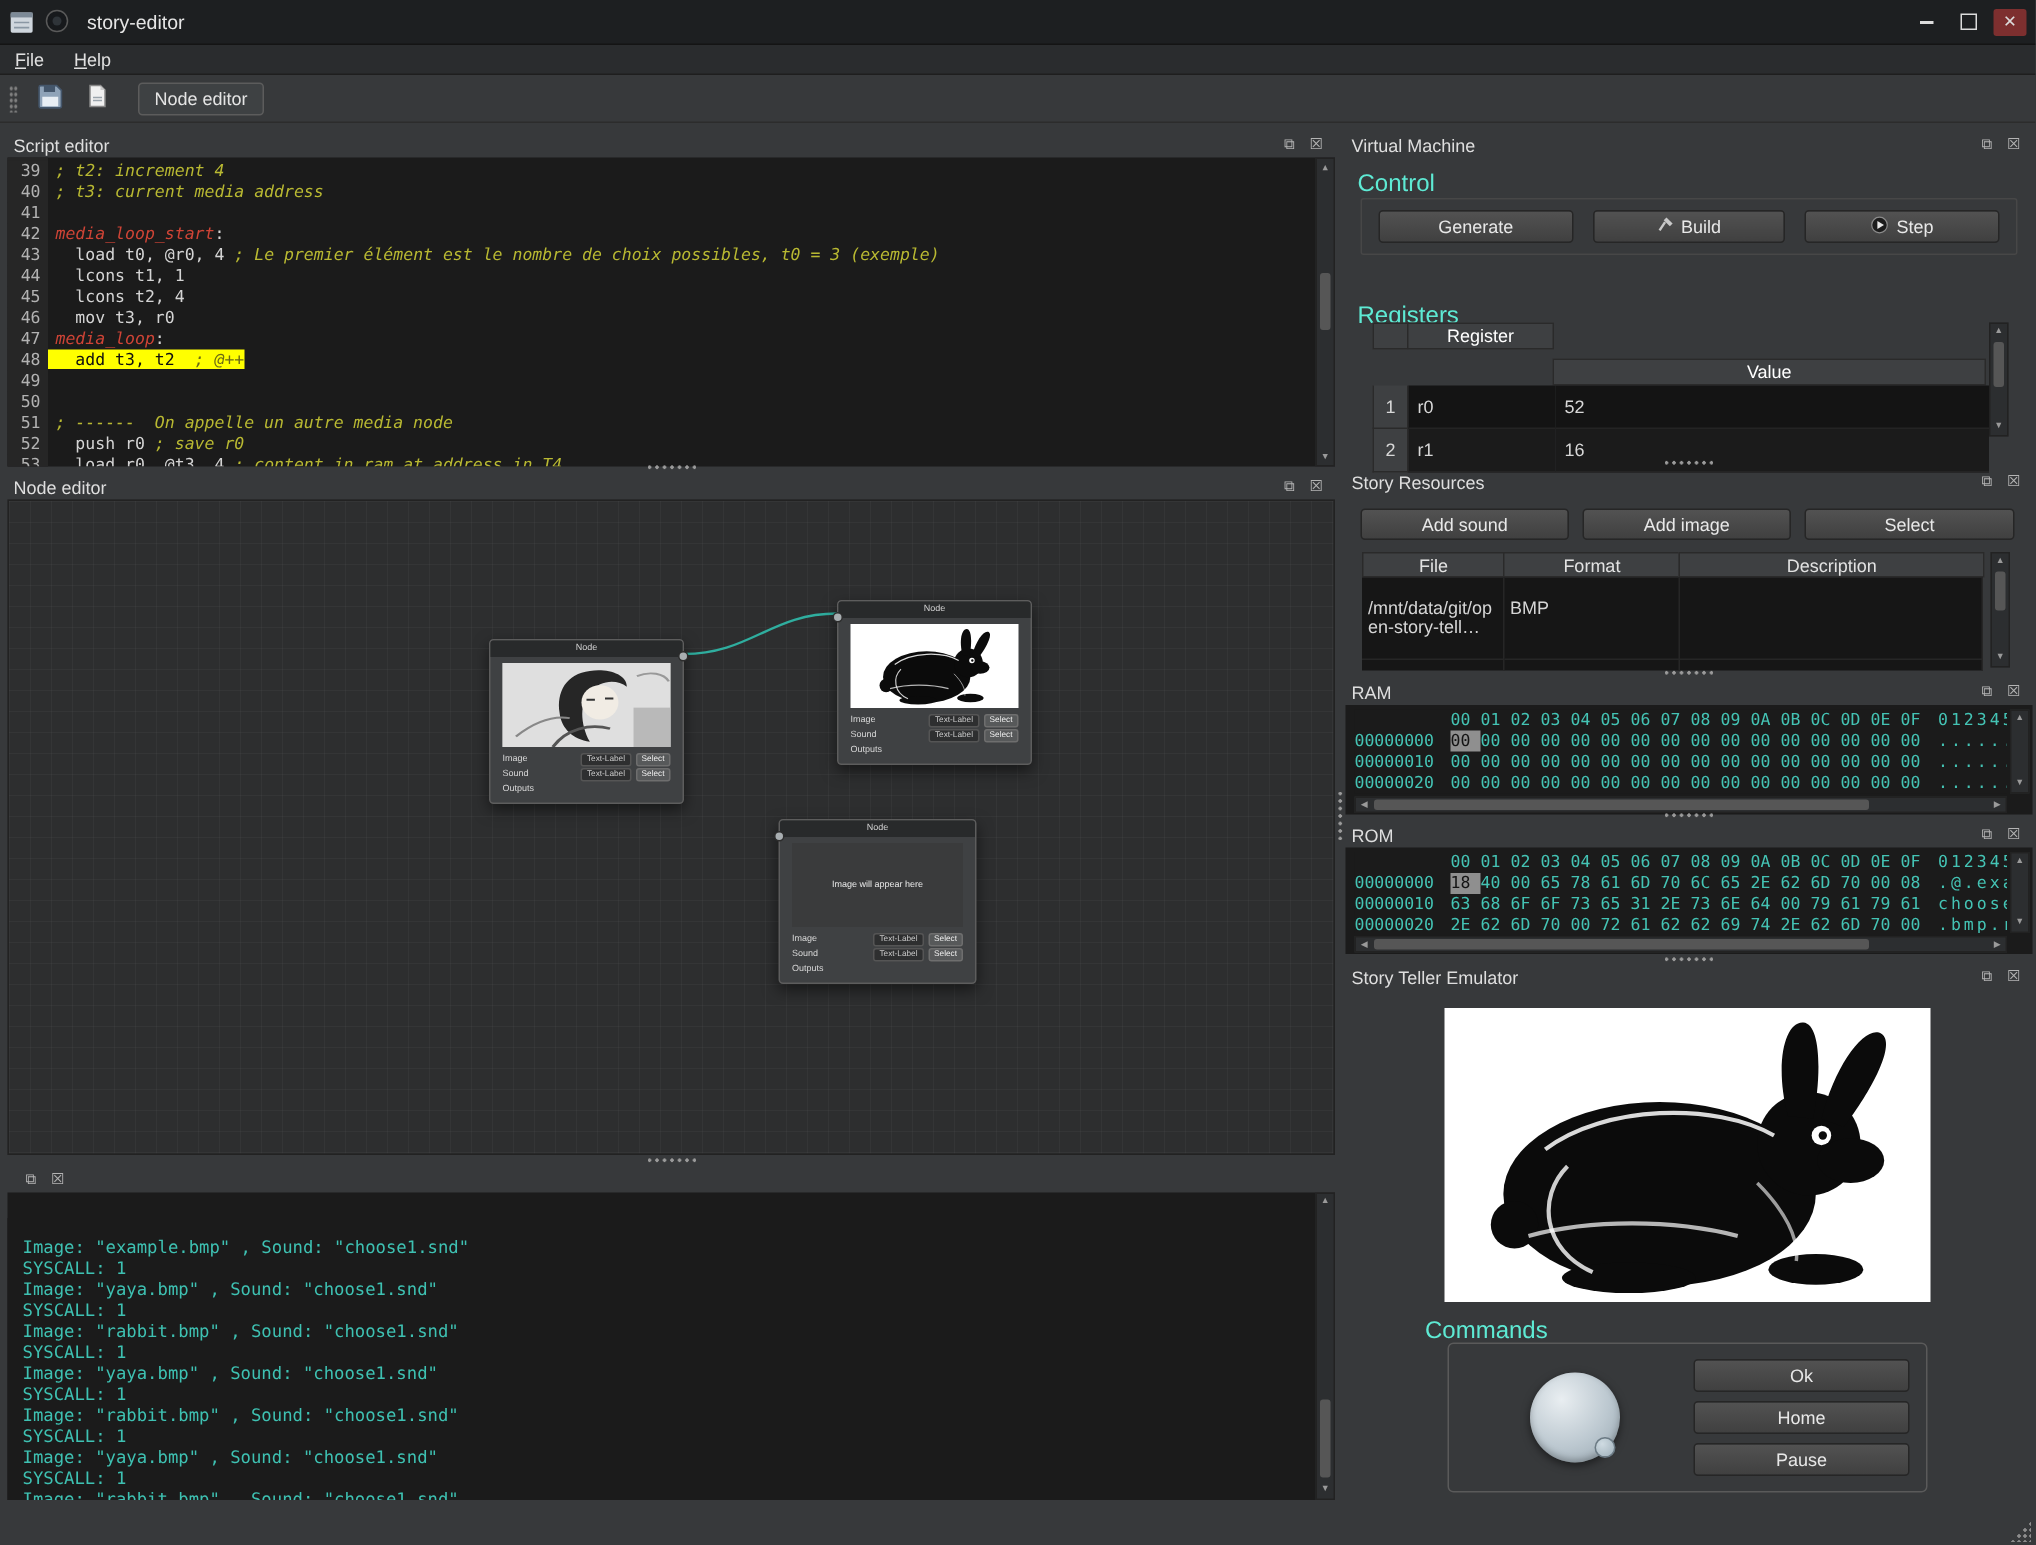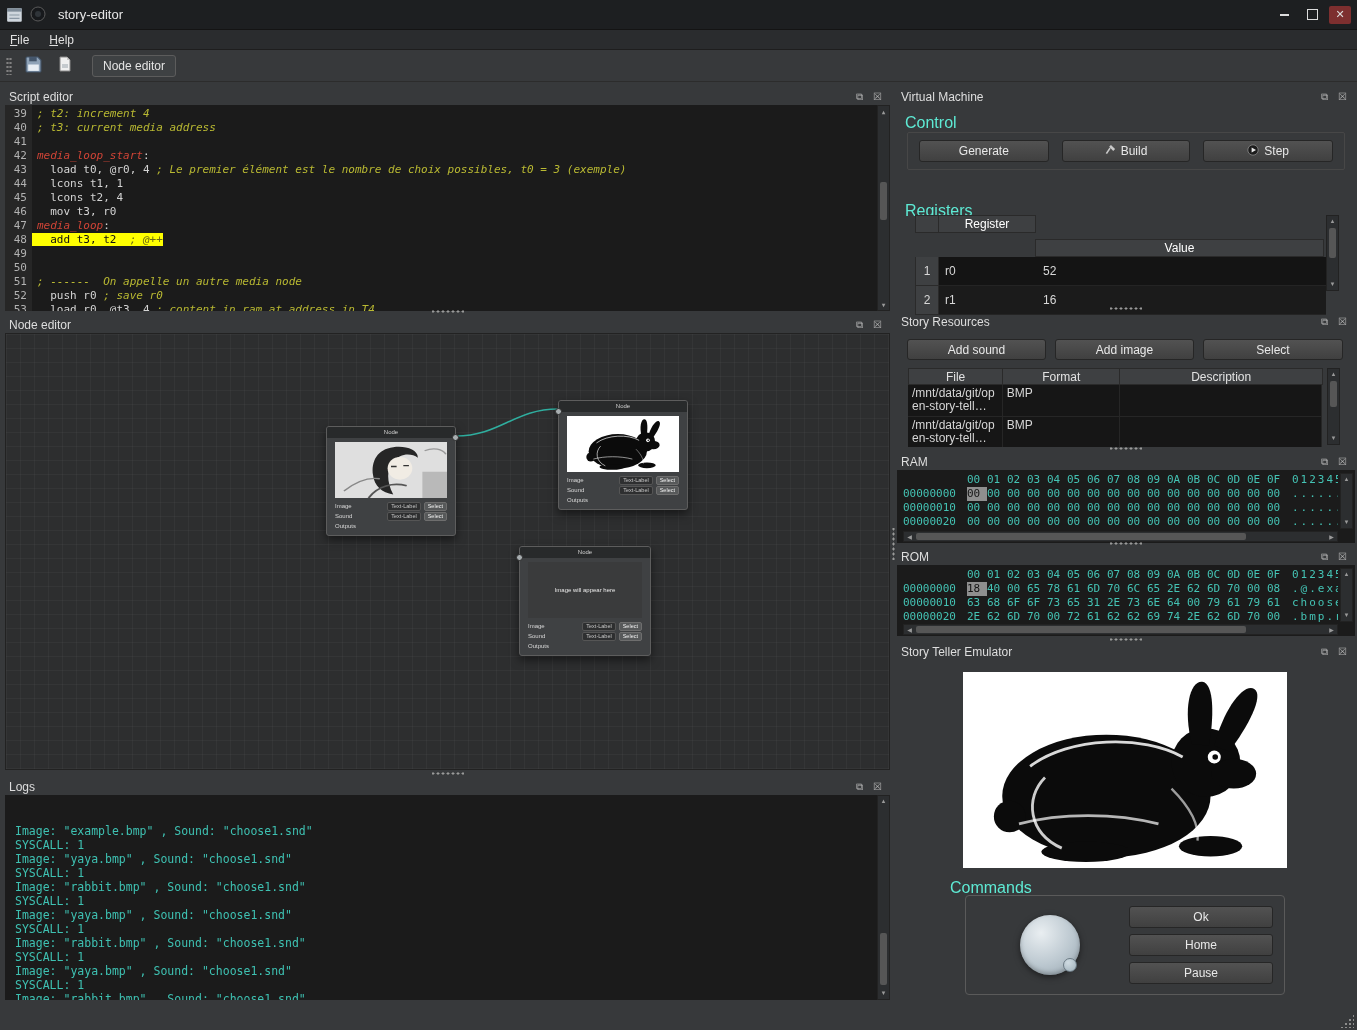--- a/index.html
+++ b/index.html
@@ -118,21 +118,21 @@
   .reg-n { width:24px; background:#3e4042; border:1px solid #2a2a2a; border-top:none; text-align:center; }
   .reg-c1 { width:98px; background:#141414; border-bottom:1px solid #242424; padding-left:6px; }
   .reg-c2 { width:289px; background:#141414; border-bottom:1px solid #242424; padding-left:6px; }
   .reg-row.alt .reg-c1,.reg-row.alt .reg-c2 { background:#1b1b1b; }
 
   .res-table { position:absolute; font-size:12px; }
   .res-head,.res-row { display:flex; }
   .res-head > span { background:#3e4042; border:1px solid #2a2a2a; height:17px; line-height:16px;
                      text-align:center; color:#e2e2e2; margin-right:-1px; }
   .res-row > span { background:#161616; border-bottom:1px solid #262626; border-right:1px solid #262626;
-                    padding:2px 4px; line-height:13px; min-height:32px; word-break:break-all; color:#d6d6d6; }
+                    padding:14px 4px; line-height:13px; min-height:32px; word-break:break-all; color:#d6d6d6; }
   .rc1 { width:100px; } .rc2 { width:124px; } .rc3 { width:214px; }
 
   
   .hexview { position:absolute; left:6px; right:17px; top:20px; bottom:14px; background:#1b1b1b; overflow:hidden;
              font-family:"DejaVu Sans Mono",monospace; font-size:11px; line-height:14px; color:#44c3b4; }
   .hex-line { white-space:nowrap; height:14px; }
   .hex-addr { display:inline-block; width:64px; }
   .hex-byte { display:inline-block; width:20px; }
   .hex-byte.sel { background:#8f8f8f; color:#141414; }
   .hex-ascii { margin-left:5px; letter-spacing:2px; }
@@ -332,21 +332,20 @@
       <div class="node-row">
         <span>Outputs</span>
       </div>
       <span class="pin" style="left:-4px; top:7px;"></span>
     </div>
   </div>
 </div>
 
 <div class="panel" style="left:5px; top:778px; width:885px; height:222px;">
   <div class="panel-header">
-    <span class="ph-title">Logs</span>
     <span class="ph-icon undock"></span>
     <span class="ph-icon close"></span>
   </div>
   <div class="logs-bg">
     <div class="logs-content">
         <div class="log-line">Image: "example.bmp" , Sound: "choose1.snd"</div>
         <div class="log-line">SYSCALL: 1</div>
         <div class="log-line">Image: "yaya.bmp" , Sound: "choose1.snd"</div>
         <div class="log-line">SYSCALL: 1</div>
         <div class="log-line">Image: "rabbit.bmp" , Sound: "choose1.snd"</div>

